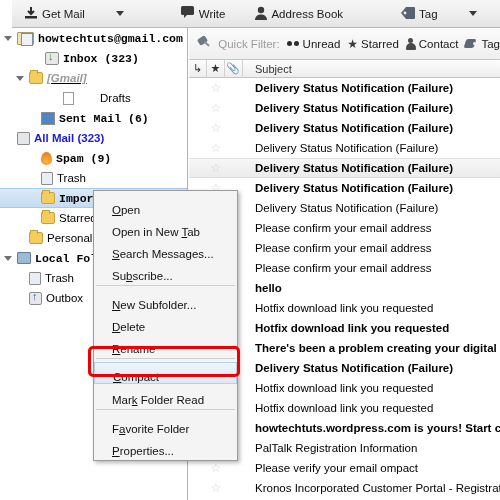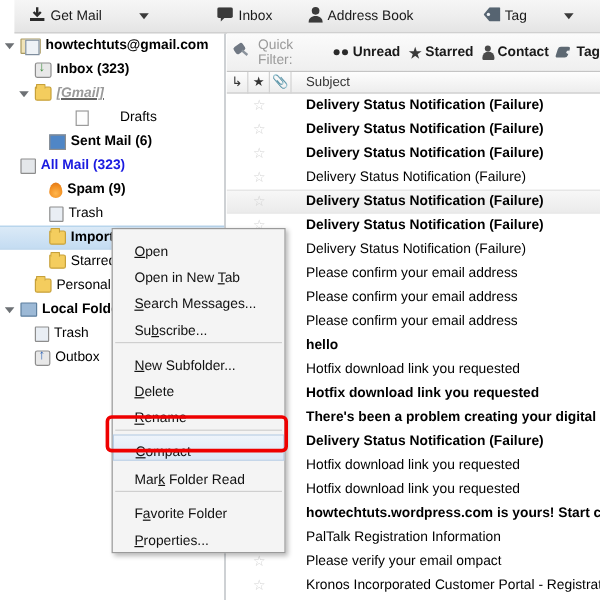--- a/index.html
+++ b/index.html
@@ -48,21 +48,21 @@
   }
   .folder .twisty {
     width: 9px; height: 9px; flex: none; position: relative;
   }
   .folder .twisty.open::after {
     content: ""; position: absolute; left: 0; top: 2px;
     border-left: 4px solid transparent; border-right: 4px solid transparent;
     border-top: 5px solid #6d7175;
   }
   .folder .lbl { overflow: hidden; text-overflow: clip; }
-  .folder.bold .lbl { font-weight: bold; }
+  .folder.bold .lbl { font-weight: bold; font-family: Liberation Mono, monospace; }
   .folder.italic .lbl { font-style: italic; color: #9a9a9a; font-weight: bold; }
   .folder.bluetext .lbl { color: #1a1ae0; font-weight: bold; }
   .folder.selected {
     background: linear-gradient(to bottom, #dbeaf7 0%, #c4dcf2 100%);
     border-top: 1px solid #a9cbe8; border-bottom: 1px solid #a9cbe8;
     height: 20px;
   }
 
   
   .i-folder { width: 14px; height: 12px; background: #f4cd5e;
@@ -94,21 +94,21 @@
 
   
   .rightpane { position: absolute; left: 189px; top: 28px; width: 311px; height: 472px; background:#fff; }
   .filterbar {
     height: 32px; display: flex; align-items: center; gap: 7px; padding-left: 4px;
     background: linear-gradient(to bottom, #fbfbfb 0%, #efefef 100%);
     border-bottom: 1px solid #c4c4c4; overflow: hidden; justify-content: flex-end;
   }
   .filterbar .qf-label { color: #9b9b9b; font-size: 11.5px; }
   .fb-item { display: flex; align-items: center; gap: 3px; font-size: 11.5px;
-    font-weight: bold; color: #1a1a1a; white-space: nowrap; }
+    font-weight: normal; color: #1a1a1a; white-space: nowrap; }
   .pin { width: 15px; height: 15px; position: relative; flex: none; }
   .pin::before { content:""; position:absolute; left:2px; top:1px; width:9px; height:7px;
     background:#707883; transform: rotate(-35deg); border-radius:2px; }
   .pin::after { content:""; position:absolute; left:8px; top:7px; width:6px; height:1.5px;
     background:#8b939c; transform: rotate(40deg); }
   .star-ico { color:#3a3a3a; font-size: 12px; line-height: 1; }
   .unread-ico { width: 13px; height: 7px; position: relative; flex:none; }
   .unread-ico::before, .unread-ico::after { content:""; position:absolute; top:1px;
     width:5px; height:5px; border-radius:50%; background:#2b2b2b; }
   .unread-ico::before { left:0; } .unread-ico::after { left:7px; }
@@ -182,21 +182,21 @@
       </div>
       <div class="tb-drop">
         <span class="tb-caret"></span>
       </div>
       <div class="tb-sep"></div>
       <div class="tb-btn">
         <span class="ico"><svg width="14" height="13" viewBox="0 0 14 13">
             <rect x="0" y="0" width="13" height="9" rx="1.5" fill="#3a3a3a"></rect>
             <path d="M3 9l0 3 3-3z" fill="#3a3a3a"></path>
           </svg></span>
-        <span>Inbox</span>
+        <span>Write</span>
       </div>
       <div class="tb-btn">
         <span class="ico"><svg width="12" height="14" viewBox="0 0 12 14">
             <circle cx="6" cy="4" r="3.2" fill="#3a3a3a"></circle>
             <path d="M0 14c0-3.6 2.7-5.6 6-5.6s6 2 6 5.6z" fill="#3a3a3a"></path>
           </svg></span>
         <span>Address Book</span>
       </div>
       <div class="tb-sep"></div>
       <div class="tb-btn">
@@ -217,21 +217,21 @@
         <span>Quick Filter</span>
       </div>
     </div>
 
   <div class="sidebar" id="sidebar">
       <div class="folder bold" style="padding-left: 4px;">
         <span class="twisty open"></span>
         <span class="ico i-acct"></span>
         <span class="lbl">howtechtuts@gmail.com</span>
       </div>
-      <div class="folder bold" style="padding-left: 16px; align-items: center;">
+      <div class="folder bold" style="padding-left: 32px; align-items: center;">
         <span class="twisty"></span>
         <span class="ico i-inbox"></span>
         <span class="lbl">Inbox (323)</span>
       </div>
       <div class="folder italic" style="padding-left: 16px; text-decoration: underline;">
         <span class="twisty open"></span>
         <span class="ico i-folder"></span>
         <span class="lbl">[Gmail]</span>
       </div>
       <div class="folder" style="padding-left: 28px; gap: 26px;">

